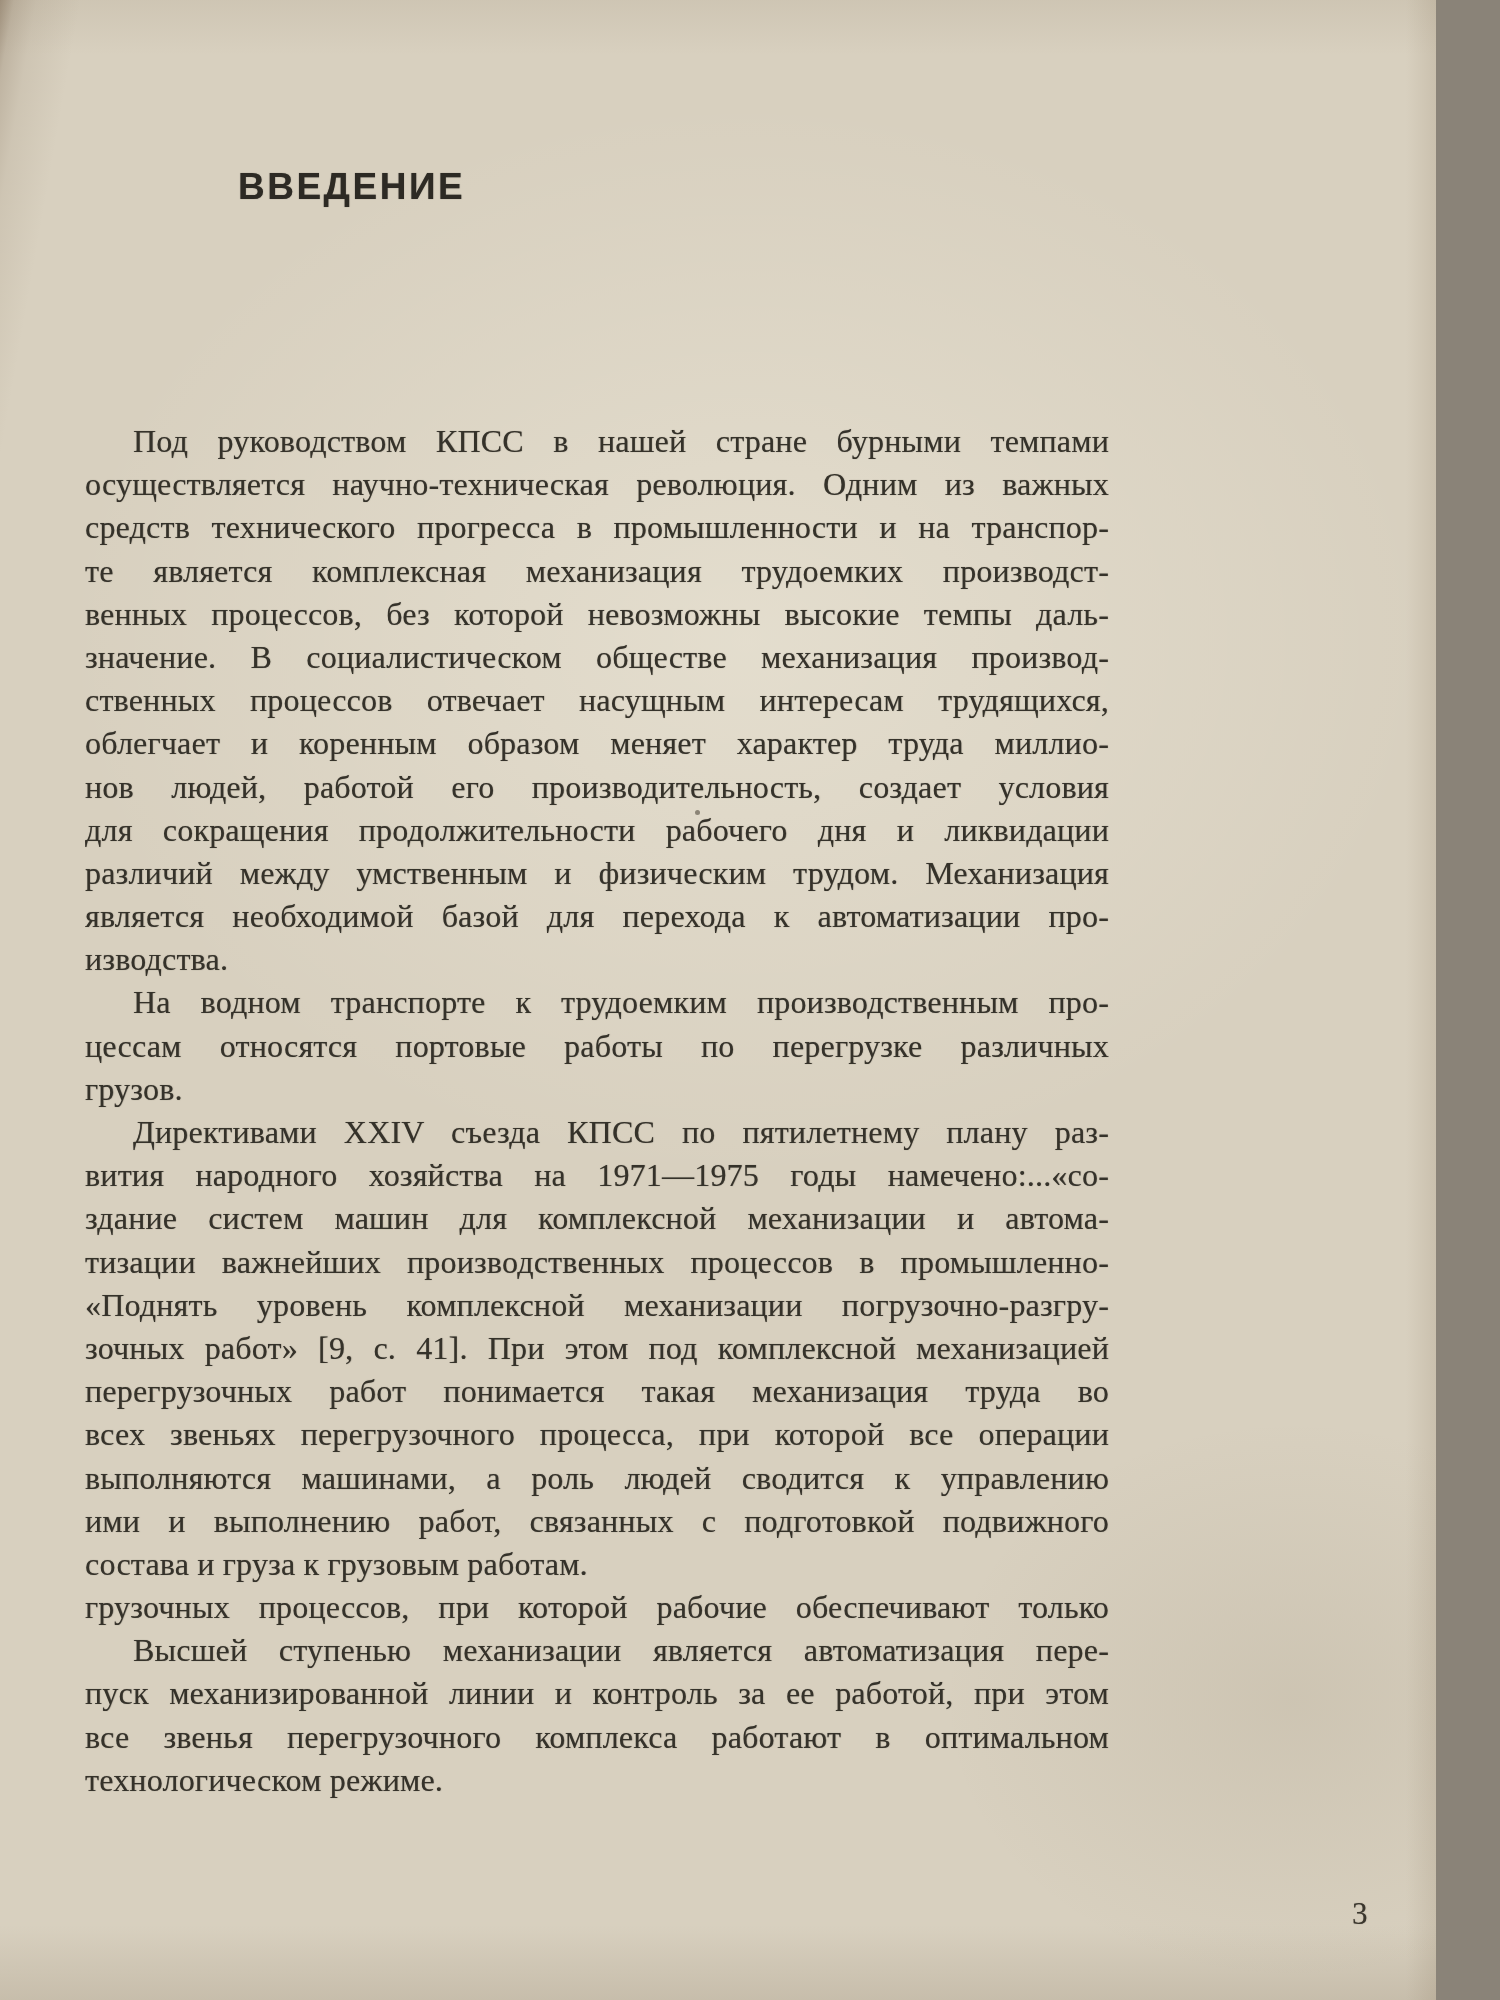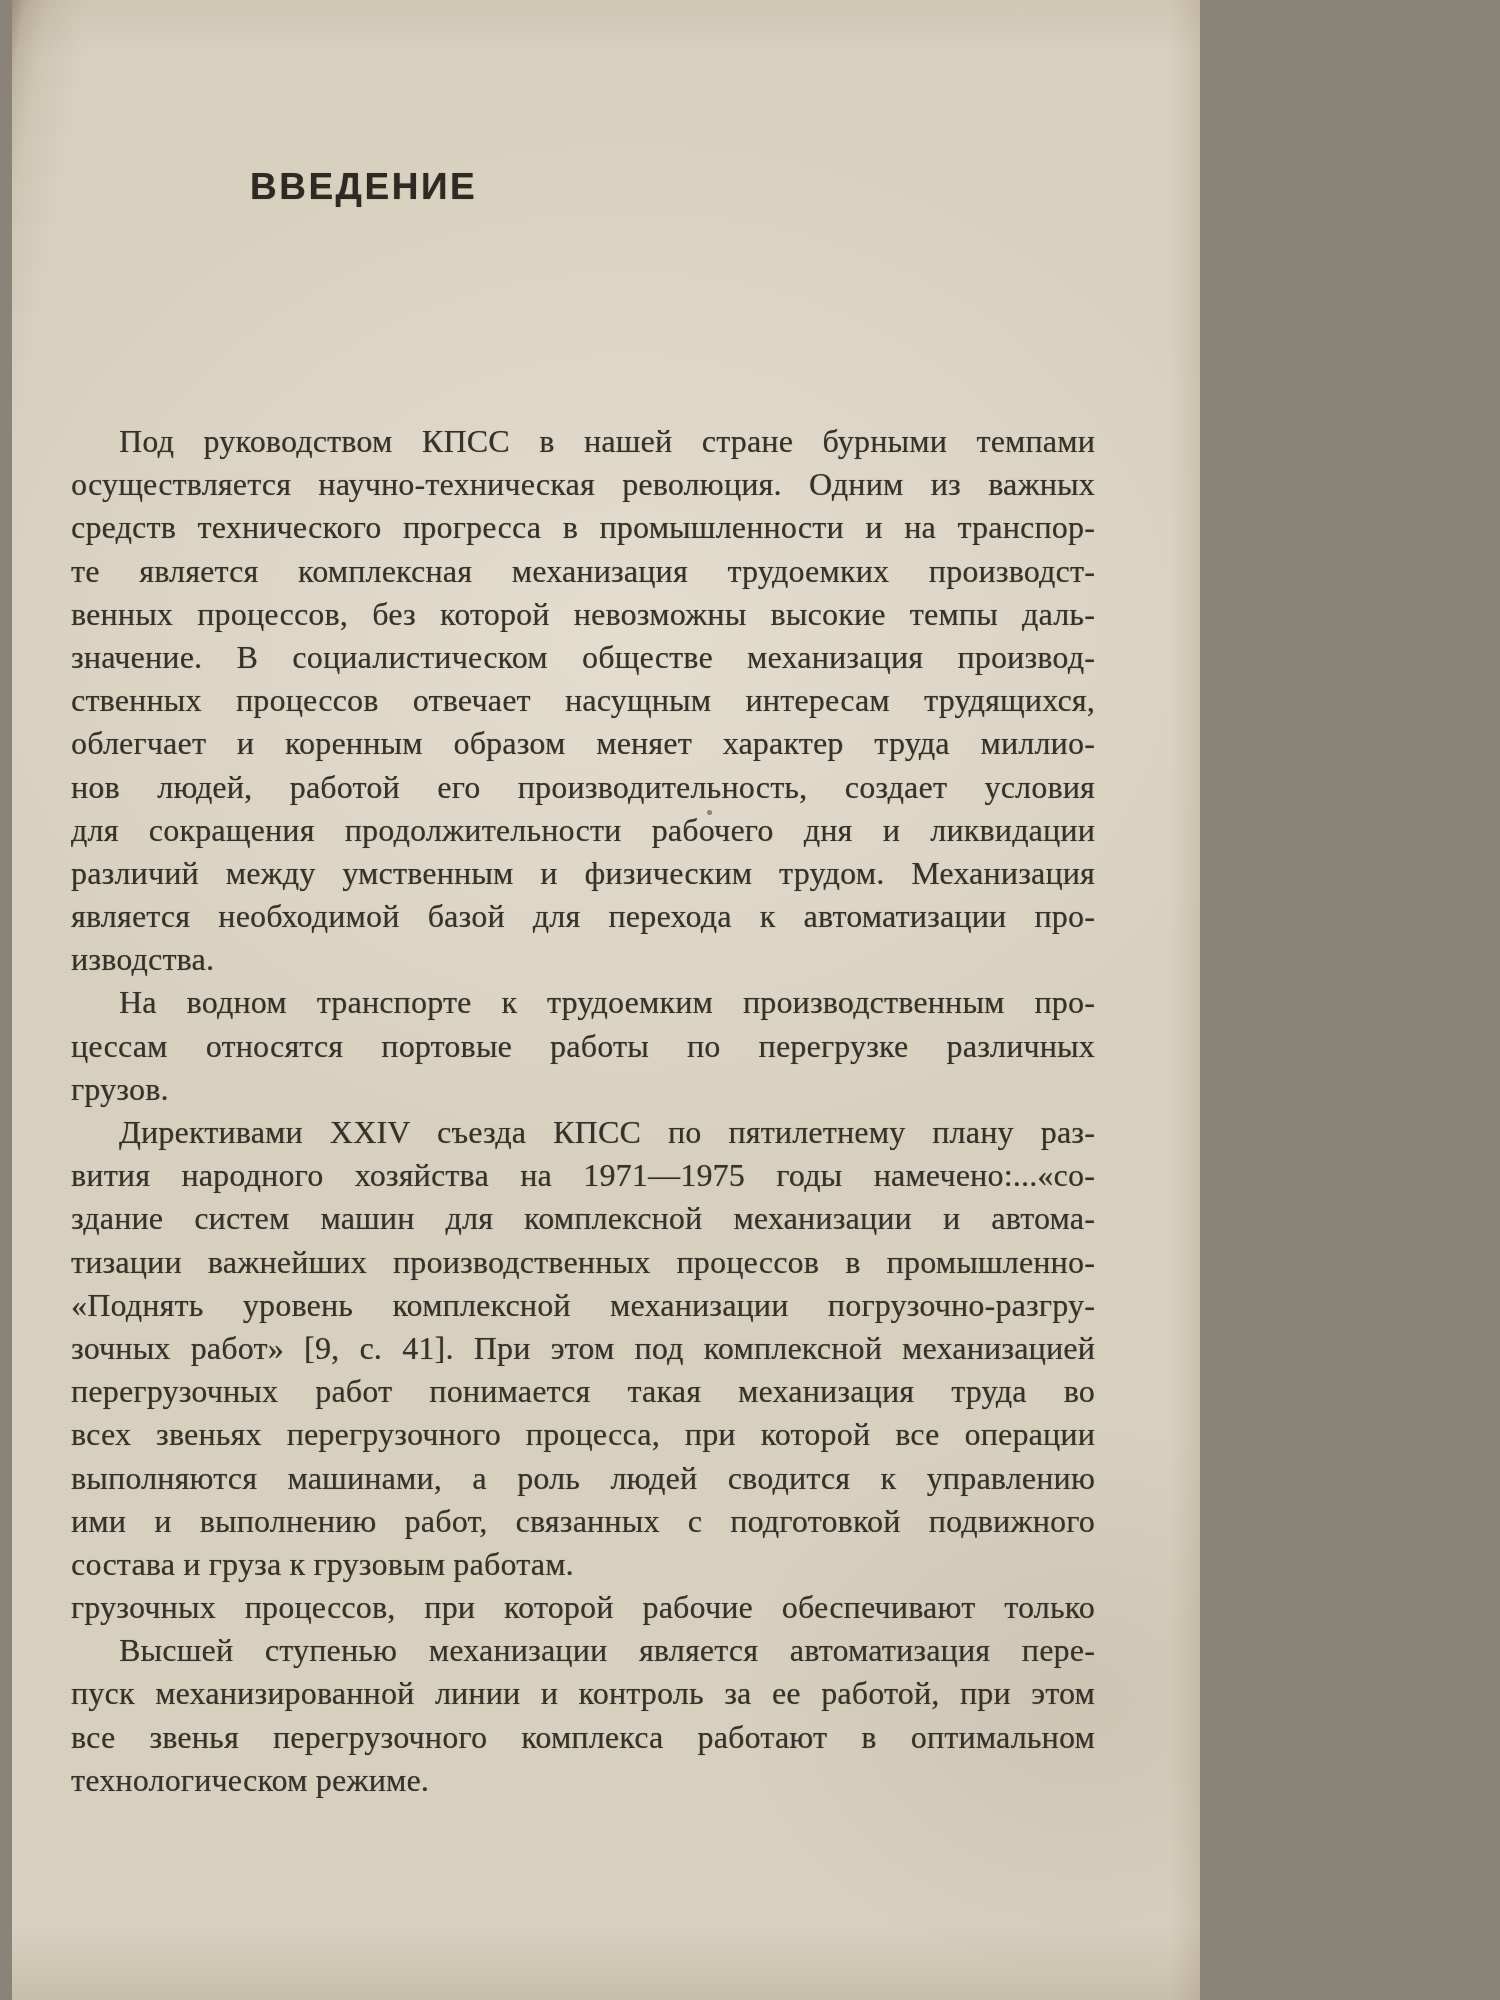--- a/index.html
+++ b/index.html
@@ -2,32 +2,31 @@
 <html><head>
 <meta charset="utf-8">
 <style>
   html, body {
     margin: 0;
     padding: 0;
     background: #8a8378;
   }
   .page {
     position: relative;
-    width: 1188px;
+    width: 1436px;
     height: 2000px;
     overflow: hidden;
     background:
       linear-gradient(100deg, rgba(118,98,76,0.55) 0px, rgba(118,98,76,0.25) 14px, rgba(118,98,76,0.10) 36px, rgba(0,0,0,0) 80px),
       linear-gradient(to left, rgba(128,108,82,0.16) 0px, rgba(0,0,0,0) 30px),
       linear-gradient(to top, rgba(122,105,80,0.18) 0px, rgba(0,0,0,0) 75px),
       linear-gradient(to bottom, rgba(122,105,80,0.10) 0px, rgba(0,0,0,0) 55px),
       radial-gradient(ellipse 950px 750px at 52% 32%, rgba(255,252,240,0.30), rgba(0,0,0,0) 72%),
       radial-gradient(ellipse 500px 400px at 90% 85%, rgba(110,95,70,0.10), rgba(0,0,0,0) 70%),
       #d8d0bf;
-    margin-left: 12px;
   }
   
   .page::after {
     content: "";
     position: absolute;
     left: 695px; top: 810px;
     width: 5px; height: 5px;
     border-radius: 50%;
     background: rgba(70,62,50,0.55);
   }
@@ -37,21 +36,21 @@
     top: 166px;
     font-family: "Liberation Sans", "DejaVu Sans", sans-serif;
     font-weight: 700;
     font-size: 37px;
     letter-spacing: 2.5px;
     color: #2d2a24;
     text-shadow: 0 0 1px rgba(45,42,36,0.55);
   }
   .text-block {
     position: absolute;
-    left: 59px;
+    left: 85px;
     top: 420px;
     width: 1024px;
     font-family: "Liberation Serif", "DejaVu Serif", serif;
     font-size: 32px;
     letter-spacing: 0.2px;
     color: #35322a;
     text-shadow: 0.3px 0.3px 0.9px rgba(55,50,42,0.55);
   }
   .paragraph { margin: 0; }
   .line {

